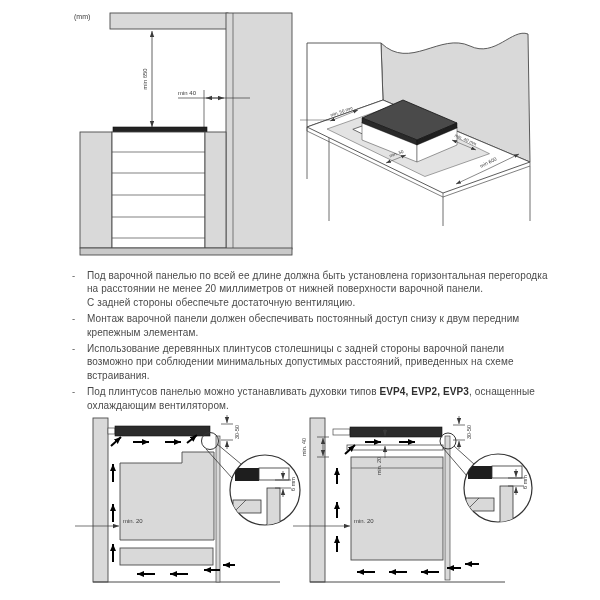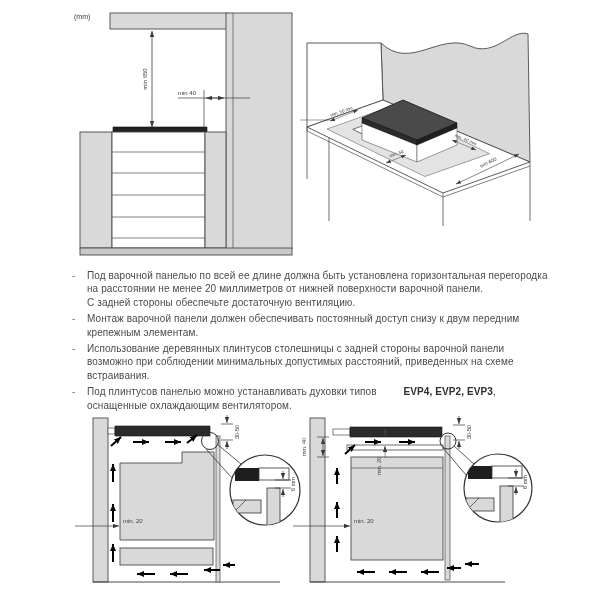--- a/index.html
+++ b/index.html
@@ -7,21 +7,21 @@
         font-family:"Liberation Sans",sans-serif;color:#3f3f3f;}
   .abs{position:absolute;}
   svg{display:block;font-family:"Liberation Sans",sans-serif;}
   svg text{fill:#3a3a3a;}
   .notes{left:72px;top:269px;width:480px;}
   .notes ul{list-style:none;margin:0;padding:0;}
   .notes li{display:flex;gap:7px;margin:0 0 3px 0;}
   .notes .dash{flex:0 0 8px;font-size:9.5px;line-height:13.4px;color:#4a4a4a;}
   .notes .txt{font-size:10px;line-height:13.4px;color:#4a4a4a;letter-spacing:0.1px;}
   .notes .pre,.notes .post{white-space:pre-line;}
-  .notes .b{font-weight:bold;color:#2e2e2e;margin-left:24px;}
+  .notes .b{font-weight:bold;color:#2e2e2e;}
 </style>
 </head>
 <body>
 
 <div class="page">
 
   <div class="abs" style="left:60px;top:6px;">
     <svg width="245" height="255" viewBox="0 0 245 255">
       <defs>
         <marker id="s1d" markerUnits="userSpaceOnUse" markerWidth="7" markerHeight="6" refX="6" refY="2.2" orient="auto">

